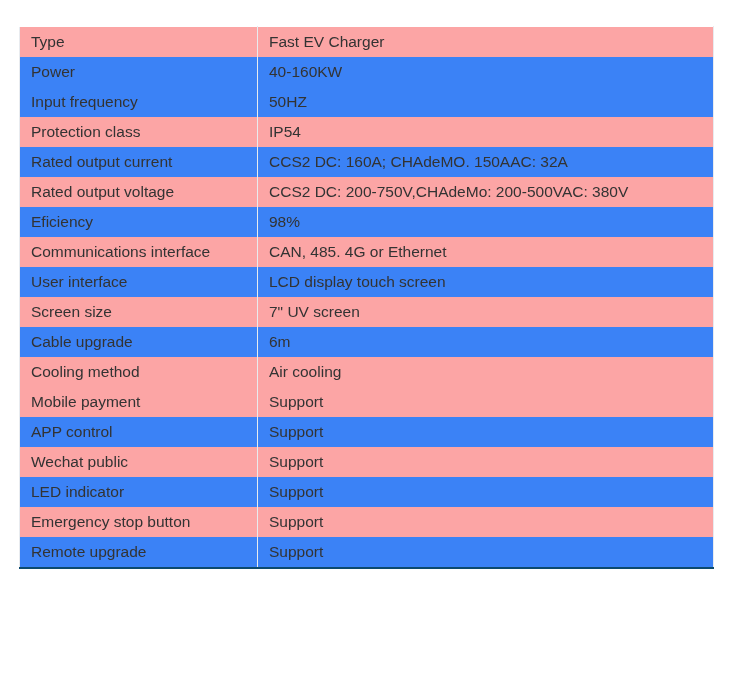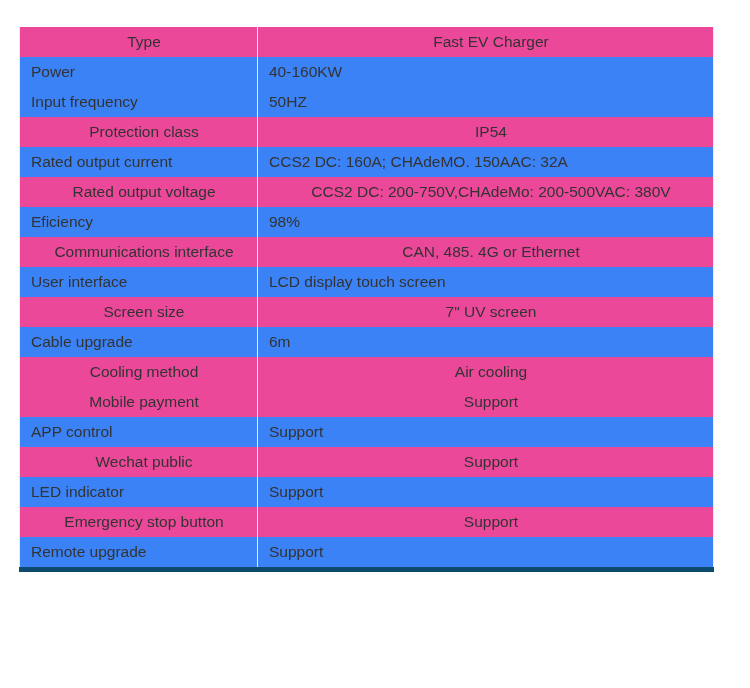--- a/index.html
+++ b/index.html
@@ -40,25 +40,24 @@
   }
   table.spec-table col.c-label { width: 238px; }
   table.spec-table col.c-value { width: 456px; }
   table.spec-table td.cell-label {
     border-right: 1px solid #e8ebef;
   }
   table.spec-table tr.row-odd td {
     background: #3b82f6;
   }
   table.spec-table tr.row-even td {
-    background: #ec4899;
-    text-align: center;
+    background: #fca5a5;
   }
   table.spec-table tr:last-child td {
-    border-bottom: 5px solid #0c4a6e;
+    border-bottom: 2px solid #0c4a6e;
   }
 </style>
 </head>
 <body>
 
 <div id="spec-table-wrap">
   <table class="spec-table">
     <colgroup>
       <col class="c-label">
       <col class="c-value">

